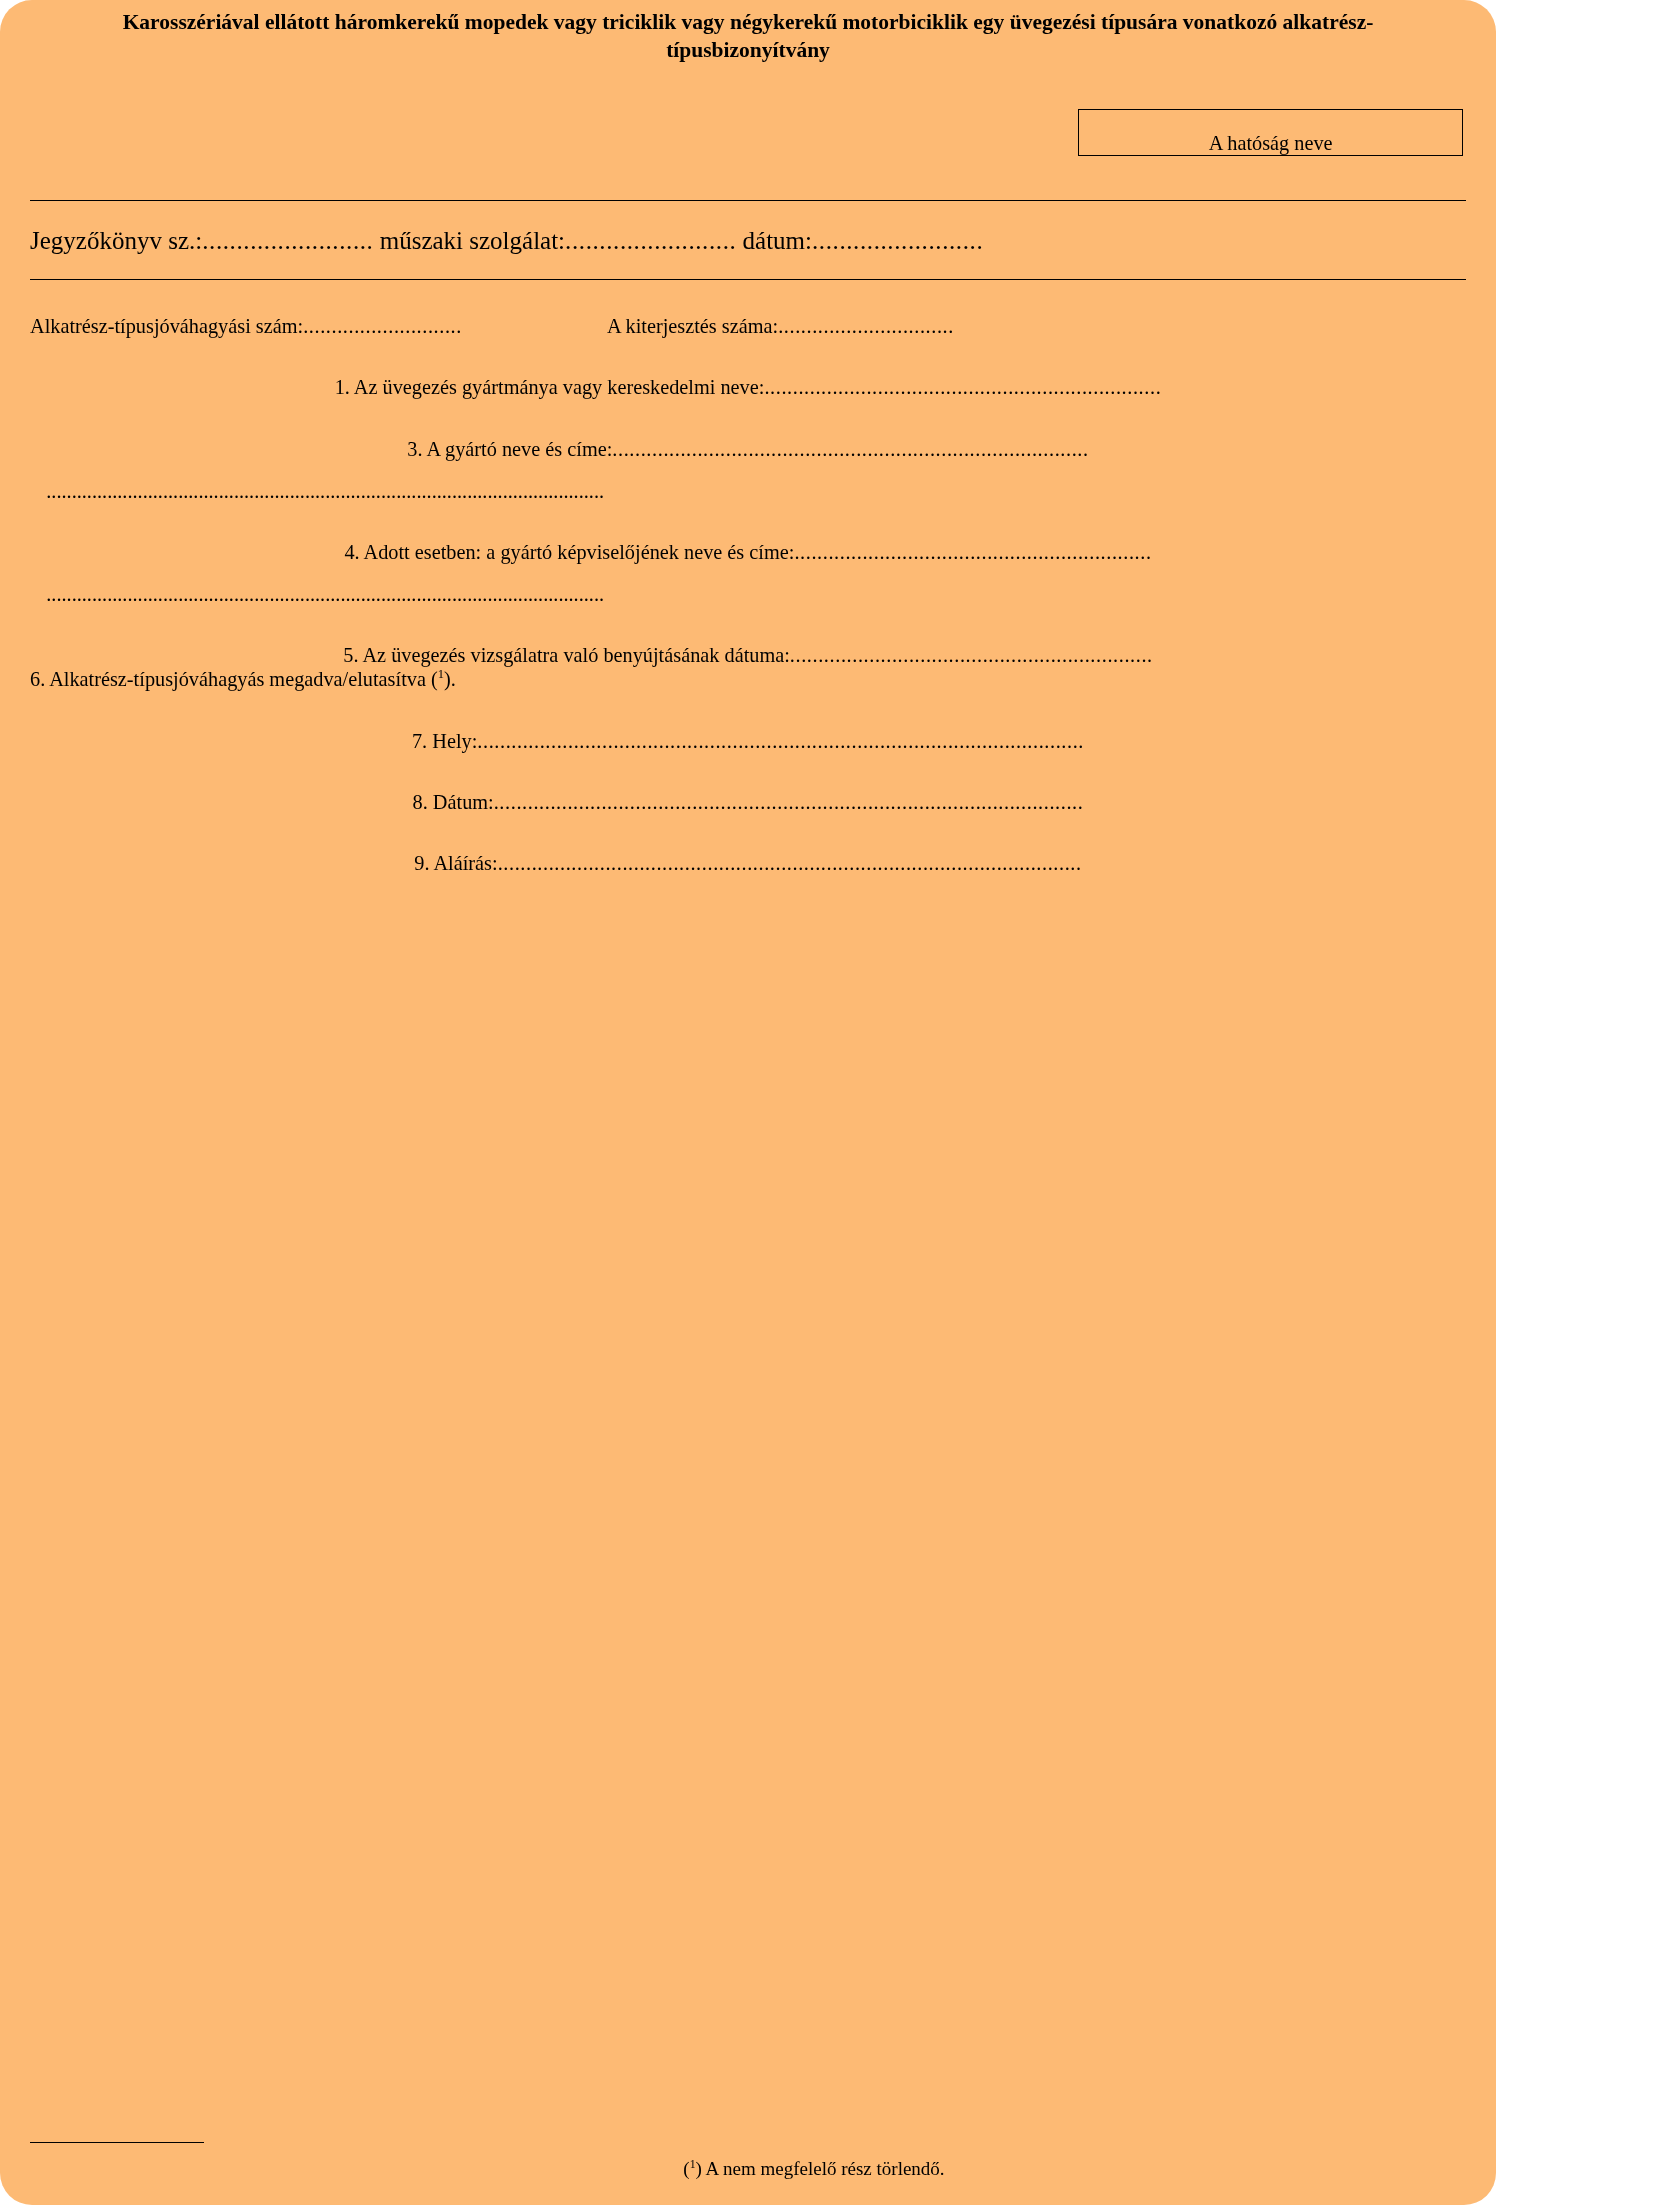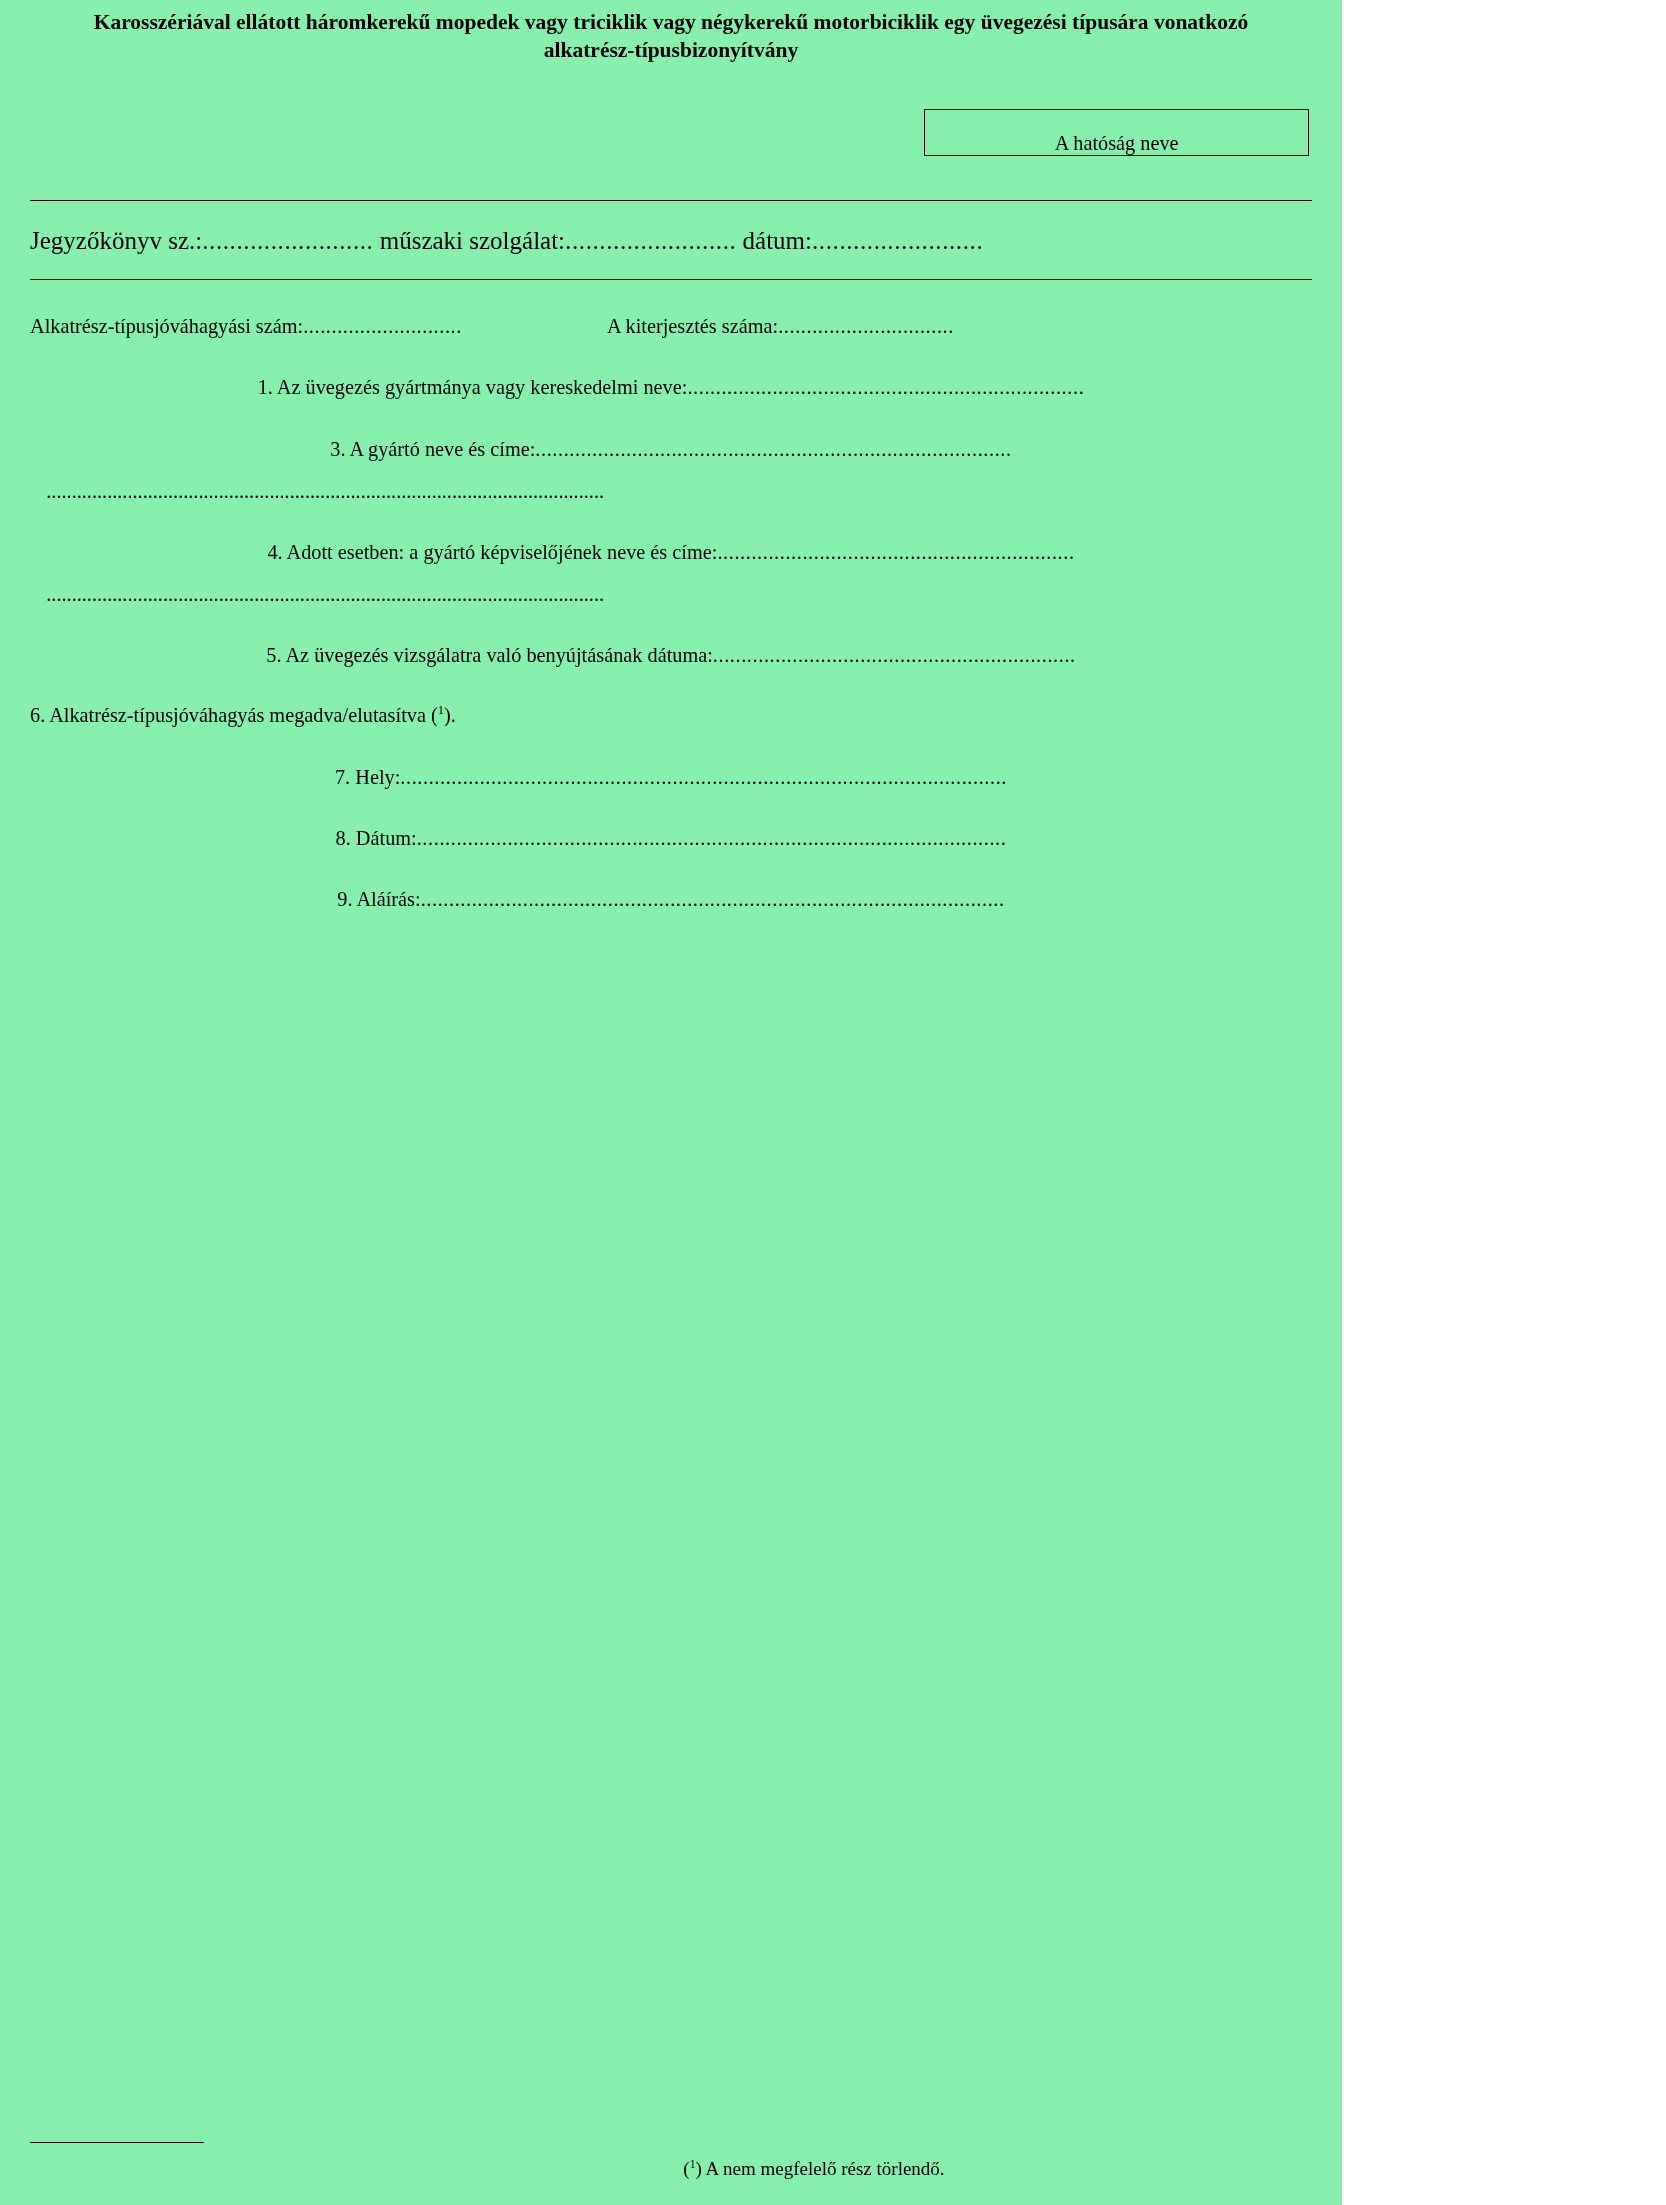--- a/index.html
+++ b/index.html
@@ -5,26 +5,27 @@
   html, body {
     margin: 0;
     padding: 0;
     background: #ffffff;
   }
   body {
     font-family: "Liberation Serif", serif;
     color: #000000;
   }
   .page {
-    width: 1342px;
+    width: 1496px;
     min-height: 2205px;
     box-sizing: border-box;
     padding: 0;
     position: relative;
-    background: #86efac;
+    background: #fdba74;
+    border-radius: 32px;
   }
   .inner {
     box-sizing: border-box;
     padding: 8.1px 30px 0 30px;
   }
   .doc-title {
     text-align: center;
     font-weight: bold;
     font-size: 21.5px;
     line-height: 1.32;
@@ -92,21 +93,20 @@
     font-size: 20.3px;
     line-height: 1.2;
     margin-top: 17.4px;
     padding-left: 16.3px;
     white-space: nowrap;
     overflow: hidden;
   }
   .plain-item {
     font-size: 20.3px;
     line-height: 1.2;
-    margin-top: 36px;
     white-space: nowrap;
   }
   sup {
     font-size: 0.62em;
     vertical-align: super;
   }
   .footnote-area {
     position: absolute;
     left: 30px;
     bottom: 24.4px;

